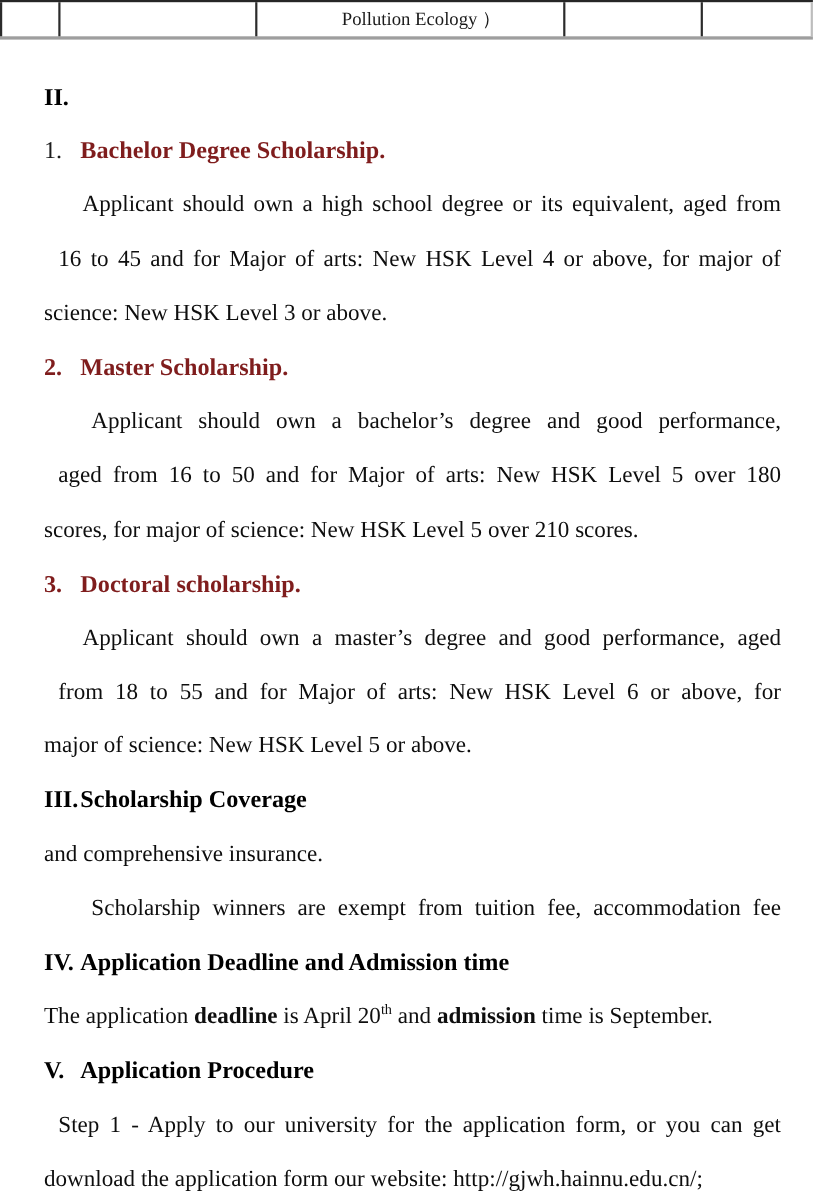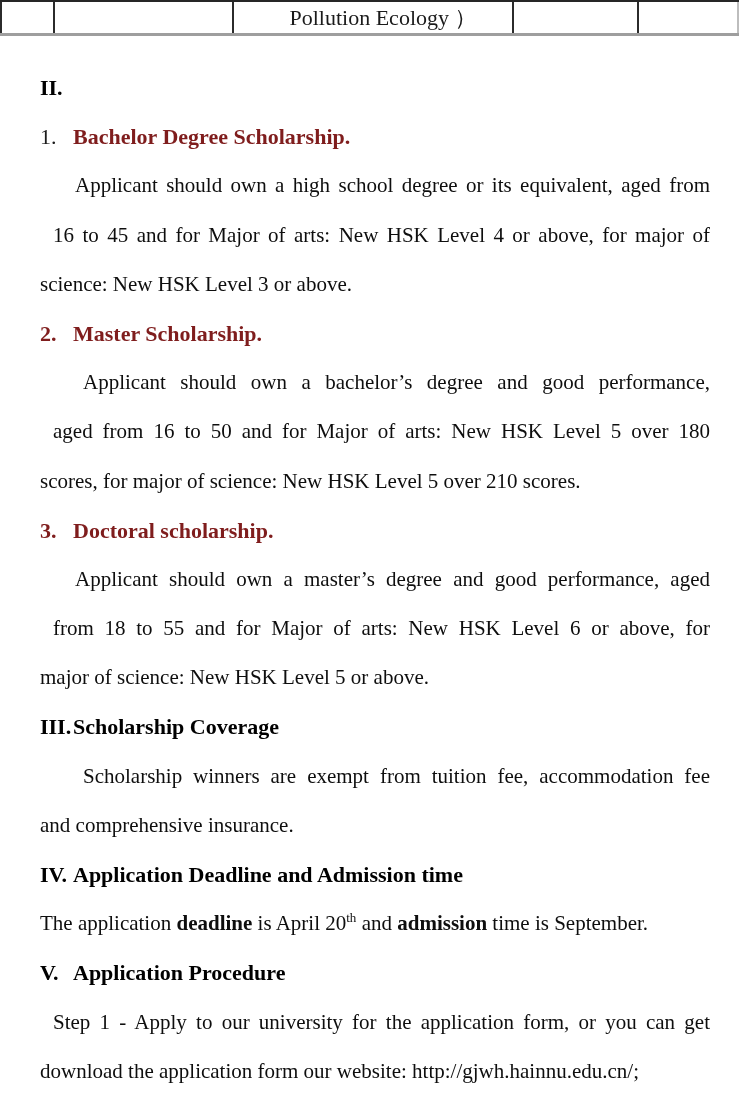--- a/index.html
+++ b/index.html
@@ -17,21 +17,21 @@
     height:36px;
     border-top:2px solid #262626;
     border-bottom:3px solid #9e9e9e;
     box-sizing:border-box;
   }
   .tcell{
     box-sizing:border-box;
     border-left:2px solid #2b2b2b;
     height:100%;
     display:flex;align-items:center;justify-content:center;
-    font-size:22px;
+    font-size:17px;
     color:#1a1a1a;
     white-space:nowrap;
     padding-left:20px;
   }
   .tcell:last-child{border-right:2px solid #bdbdbd;}
   .tc0{width:53px;}
   .tc1{width:179px;}
   .tc2{width:280px;}
   .tc3{width:125px;}
   .tc4{width:102px;}
@@ -117,22 +117,22 @@
 
   <div class="line jline ind">Applicant should own a master’s degree and good performance, aged</div>
   <div class="line jline">from 18 to 55 and for Major of arts: New HSK Level 6 or above, for</div>
   <div class="line">major of science: New HSK Level 5 or above.</div>
 
   <div class="line hline">
     <span class="hnum">III.</span>
     <span>Scholarship Coverage</span>
   </div>
 
+  <div class="line">and comprehensive insurance.</div>
   <div class="line jline ind2">Scholarship winners are exempt from tuition fee, accommodation fee</div>
-  <div class="line">and comprehensive insurance.</div>
 
   <div class="line hline">
     <span class="hnum">IV.</span>
     <span>Application Deadline and Admission time</span>
   </div>
 
   <div class="line">
     <span>The application </span><span class="b">deadline</span><span> is April 20</span><span class="sup">th</span><span> and </span><span class="b">admission</span><span> time is September.</span>
   </div>
 

